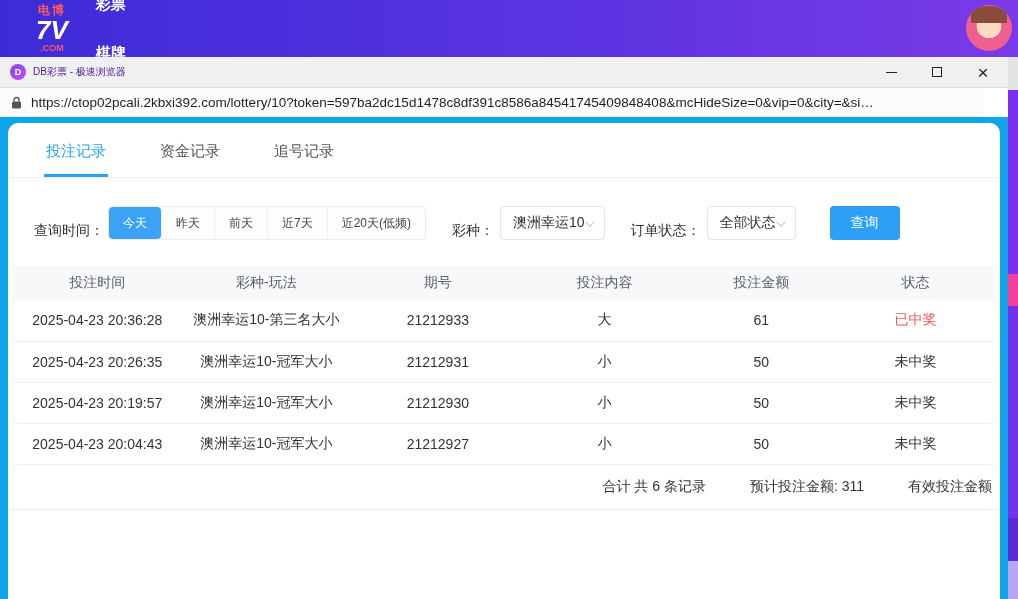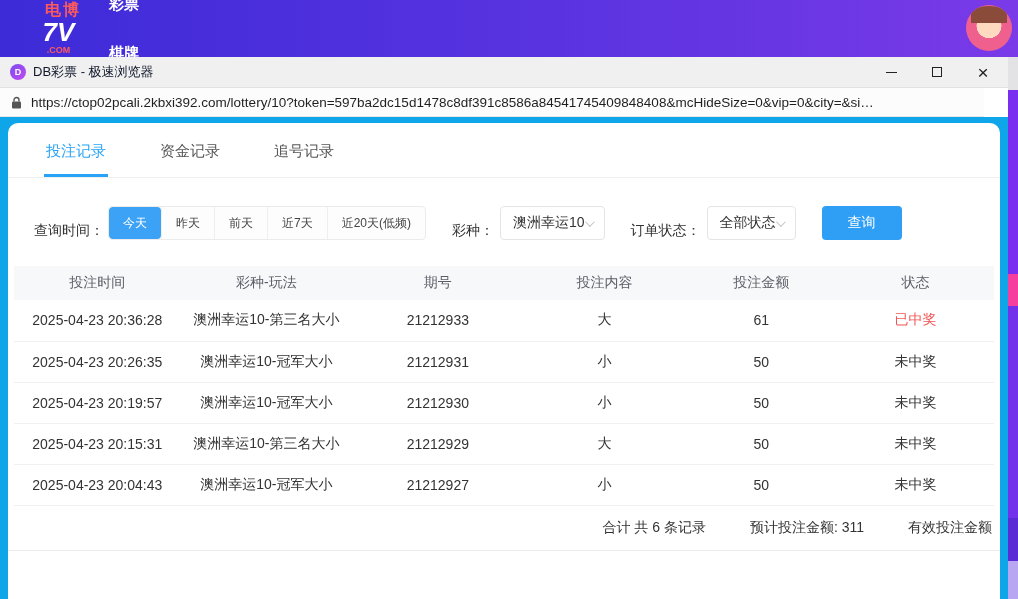--- a/index.html
+++ b/index.html
@@ -6,41 +6,41 @@
   html,body { width:1018px; height:599px; overflow:hidden; background:#fff;
               font-family:"Liberation Sans","DejaVu Sans",sans-serif; }
   .screen { position:relative; width:1018px; height:599px; background:#fff; }
 
   
   .site-nav { position:absolute; top:0; left:0; width:1018px; height:57px;
               background:linear-gradient(90deg,#3d2bd8 0%,#5a33e0 55%,#7a3ae8 100%);
               display:flex; align-items:center; }
   .logo { margin-left:36px; display:flex; flex-direction:column; align-items:center;
           color:#fff; line-height:1; cursor:pointer; }
-  .logo-badge { color:#ff5a5a; font-size:16px; font-weight:bold; letter-spacing:2px;margin-left:9px; }
+  .logo-badge { color:#ff5a5a; font-size:12px; font-weight:bold; letter-spacing:2px; }
   .logo-main  { font-size:26px; font-weight:700; font-style:italic; margin:1px 0; }
   .logo-sub   { color:#ff5a5a; font-size:9px; font-weight:bold; }
   .nav-items { display:flex; gap:30px; margin-left:28px;flex-direction:column; }
   .nav-item { color:#fff; font-size:15px; font-weight:700; cursor:pointer; white-space:nowrap; }
   .nav-item.gold { color:#f6c94a; }
   .avatar { position:absolute; right:6px; top:5px; width:46px; height:46px; border-radius:50%;
             background:radial-gradient(circle at 50% 45%, #ffd9c0 0 36%, #f0608f 37% 100%);
             overflow:hidden; cursor:pointer; }
   .avatar::before { content:''; position:absolute; top:1px; left:5px; width:36px; height:17px;
                     border-radius:50% 50% 0 0; background:#8a4b3a; }
 
   
   .titlebar { position:absolute; top:57px; left:0; width:1008px; height:31px; background:#f0f0f0;
               border-bottom:1px solid #e2e2e2; display:flex; align-items:center;
               justify-content:space-between; padding:0 10px; }
   .title-left { display:flex; align-items:center; gap:7px; }
   .app-icon { width:16px; height:16px; border-radius:50%; color:#fff; font-size:9px; font-weight:bold;
               background:linear-gradient(135deg,#7b4bf0,#c04bf0); display:flex;
               align-items:center; justify-content:center; }
-  .window-title { font-size:13px; color:#0f172a; }
+  .window-title { font-size:10px; color:#4c1d95; }
   .win-controls { display:flex; align-items:center; gap:24px; margin-right:4px; }
   .win-btn { width:22px; height:20px; display:flex; align-items:center; justify-content:center;
              cursor:pointer; color:#222; }
   .glyph-min { display:inline-block; width:11px; border-top:1.4px solid #222; }
   .glyph-max { display:inline-block; width:10px; height:10px; border:1.4px solid #222; }
   .glyph-close { font-size:19px; line-height:1; }
 
   .addressbar { position:absolute; top:88px; left:0; width:984px; height:29px; background:#fcfcfc;
                 border-bottom:1px solid #e8e8e8; display:flex; align-items:center;
                 padding:0 11px; gap:9px; }
@@ -62,21 +62,21 @@
            overflow:hidden; background:#fdfdfd; margin-left:4px; }
   .time-opt { padding:0 14px; line-height:32px; font-size:12px; color:#444;
               border-left:1px solid #efefef; cursor:pointer; white-space:nowrap; }
   .time-opt:first-child { border-left:none; }
   .time-opt.active { background:#3ba2f6; color:#fff; border-radius:4px; }
   .select { display:flex; align-items:center; gap:0; border:1px solid #e4e4e4; border-radius:4px;
             height:34px; padding:0 12px; margin-left:6px; font-size:14px; color:#333;
             background:#fff; cursor:pointer; white-space:nowrap; }
   .chev { width:7px; height:7px; border-right:1.6px solid #c0c4cc; border-bottom:1.6px solid #c0c4cc;
           transform:rotate(45deg) translateY(-2px); }
-  .query-btn { margin-left:26px; width:80px; height:34px; background:#2f9ff6; color:#fff; border:none;
+  .query-btn { margin-left:34px; width:70px; height:34px; background:#2f9ff6; color:#fff; border:none;
                border-radius:4px; font-size:14px; cursor:pointer;
                font-family:"Liberation Sans","DejaVu Sans",sans-serif; }
 
   .records { width:calc(100% - 12px); margin:26px 6px 0; border-collapse:collapse; }
   .records th { background:#f7f8fa; font-weight:400; color:#5a5e66; font-size:14px; height:34px;
                 text-align:center; }
   .records td { height:41px; text-align:center; font-size:14px; color:#333;
                 border-bottom:1px solid #f1f1f1; }
   .records td.won { color:#f25555; }
 
@@ -210,28 +210,20 @@
             </tr>
             <tr>
               <td>2025-04-23 20:19:57</td>
               <td>澳洲幸运10-冠军大小</td>
               <td>21212930</td>
               <td>小</td>
               <td>50</td>
               <td>未中奖</td>
             </tr>
             <tr>
-              <td>2025-04-23 20:15:31</td>
-              <td>澳洲幸运10-第三名大小</td>
-              <td>21212929</td>
-              <td>大</td>
-              <td>50</td>
-              <td>未中奖</td>
-            </tr>
-            <tr>
               <td>2025-04-23 20:04:43</td>
               <td>澳洲幸运10-冠军大小</td>
               <td>21212927</td>
               <td>小</td>
               <td>50</td>
               <td>未中奖</td>
             </tr>
           </tbody>
       </table>
 

